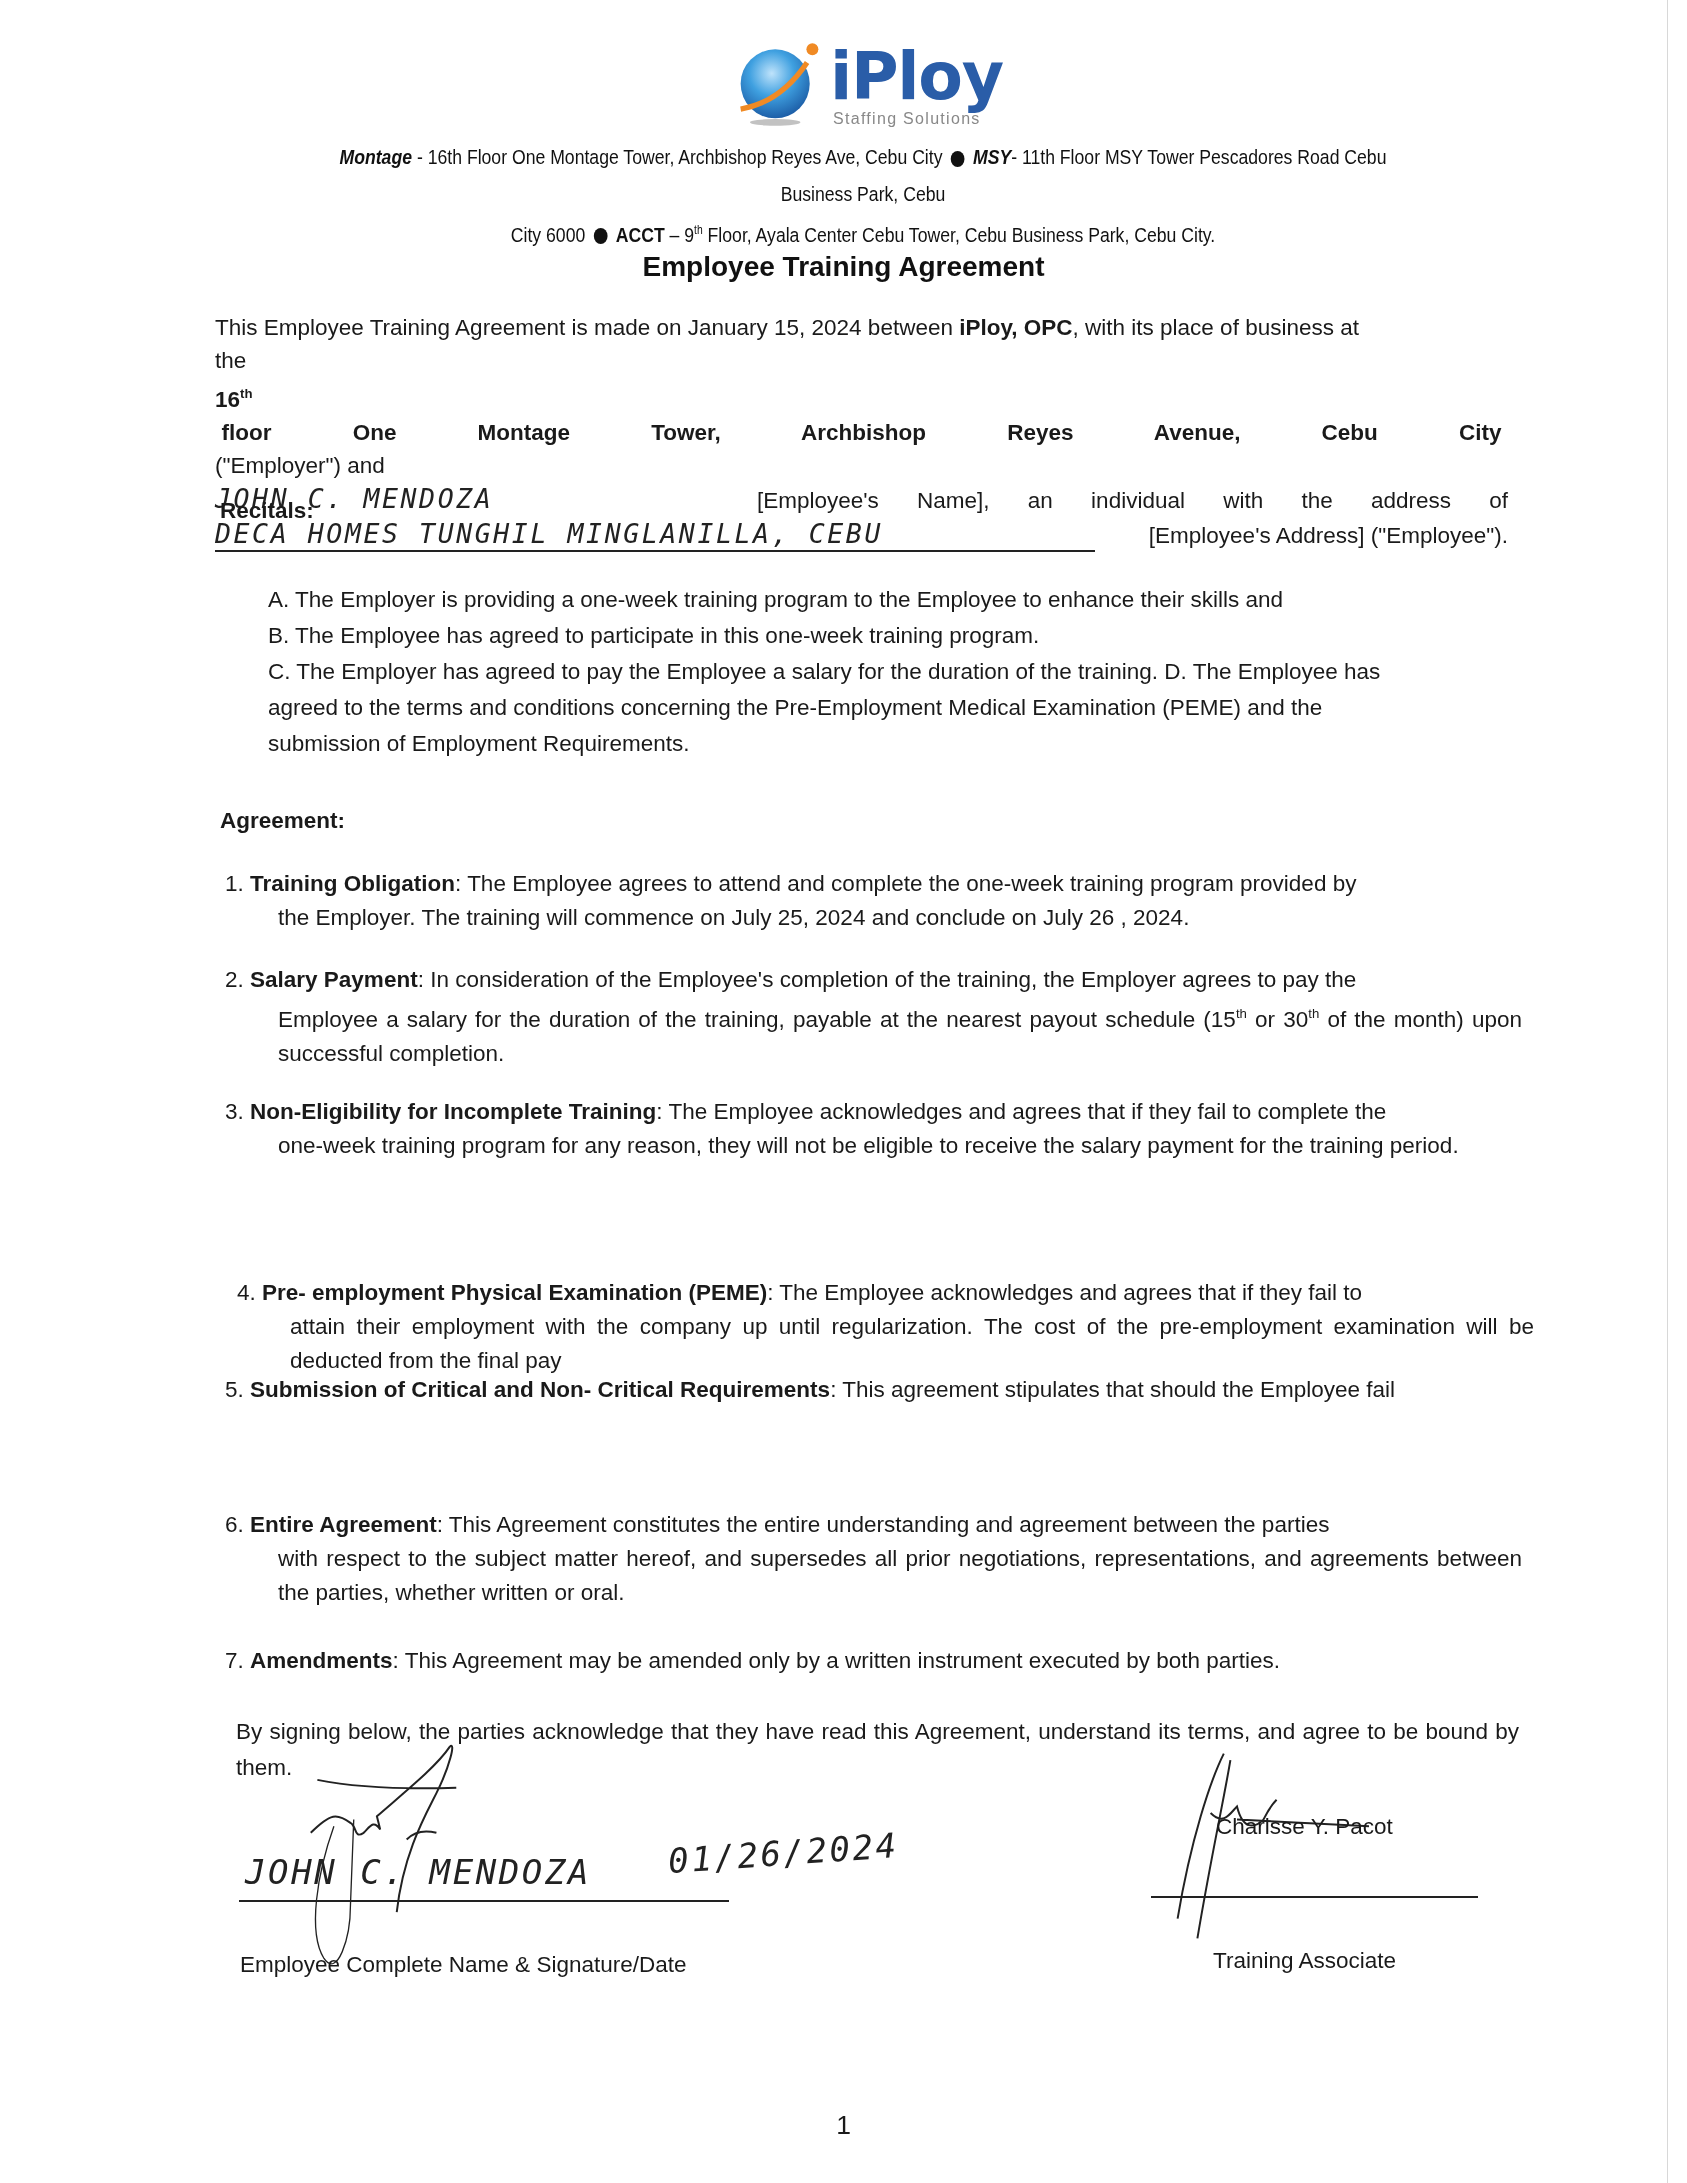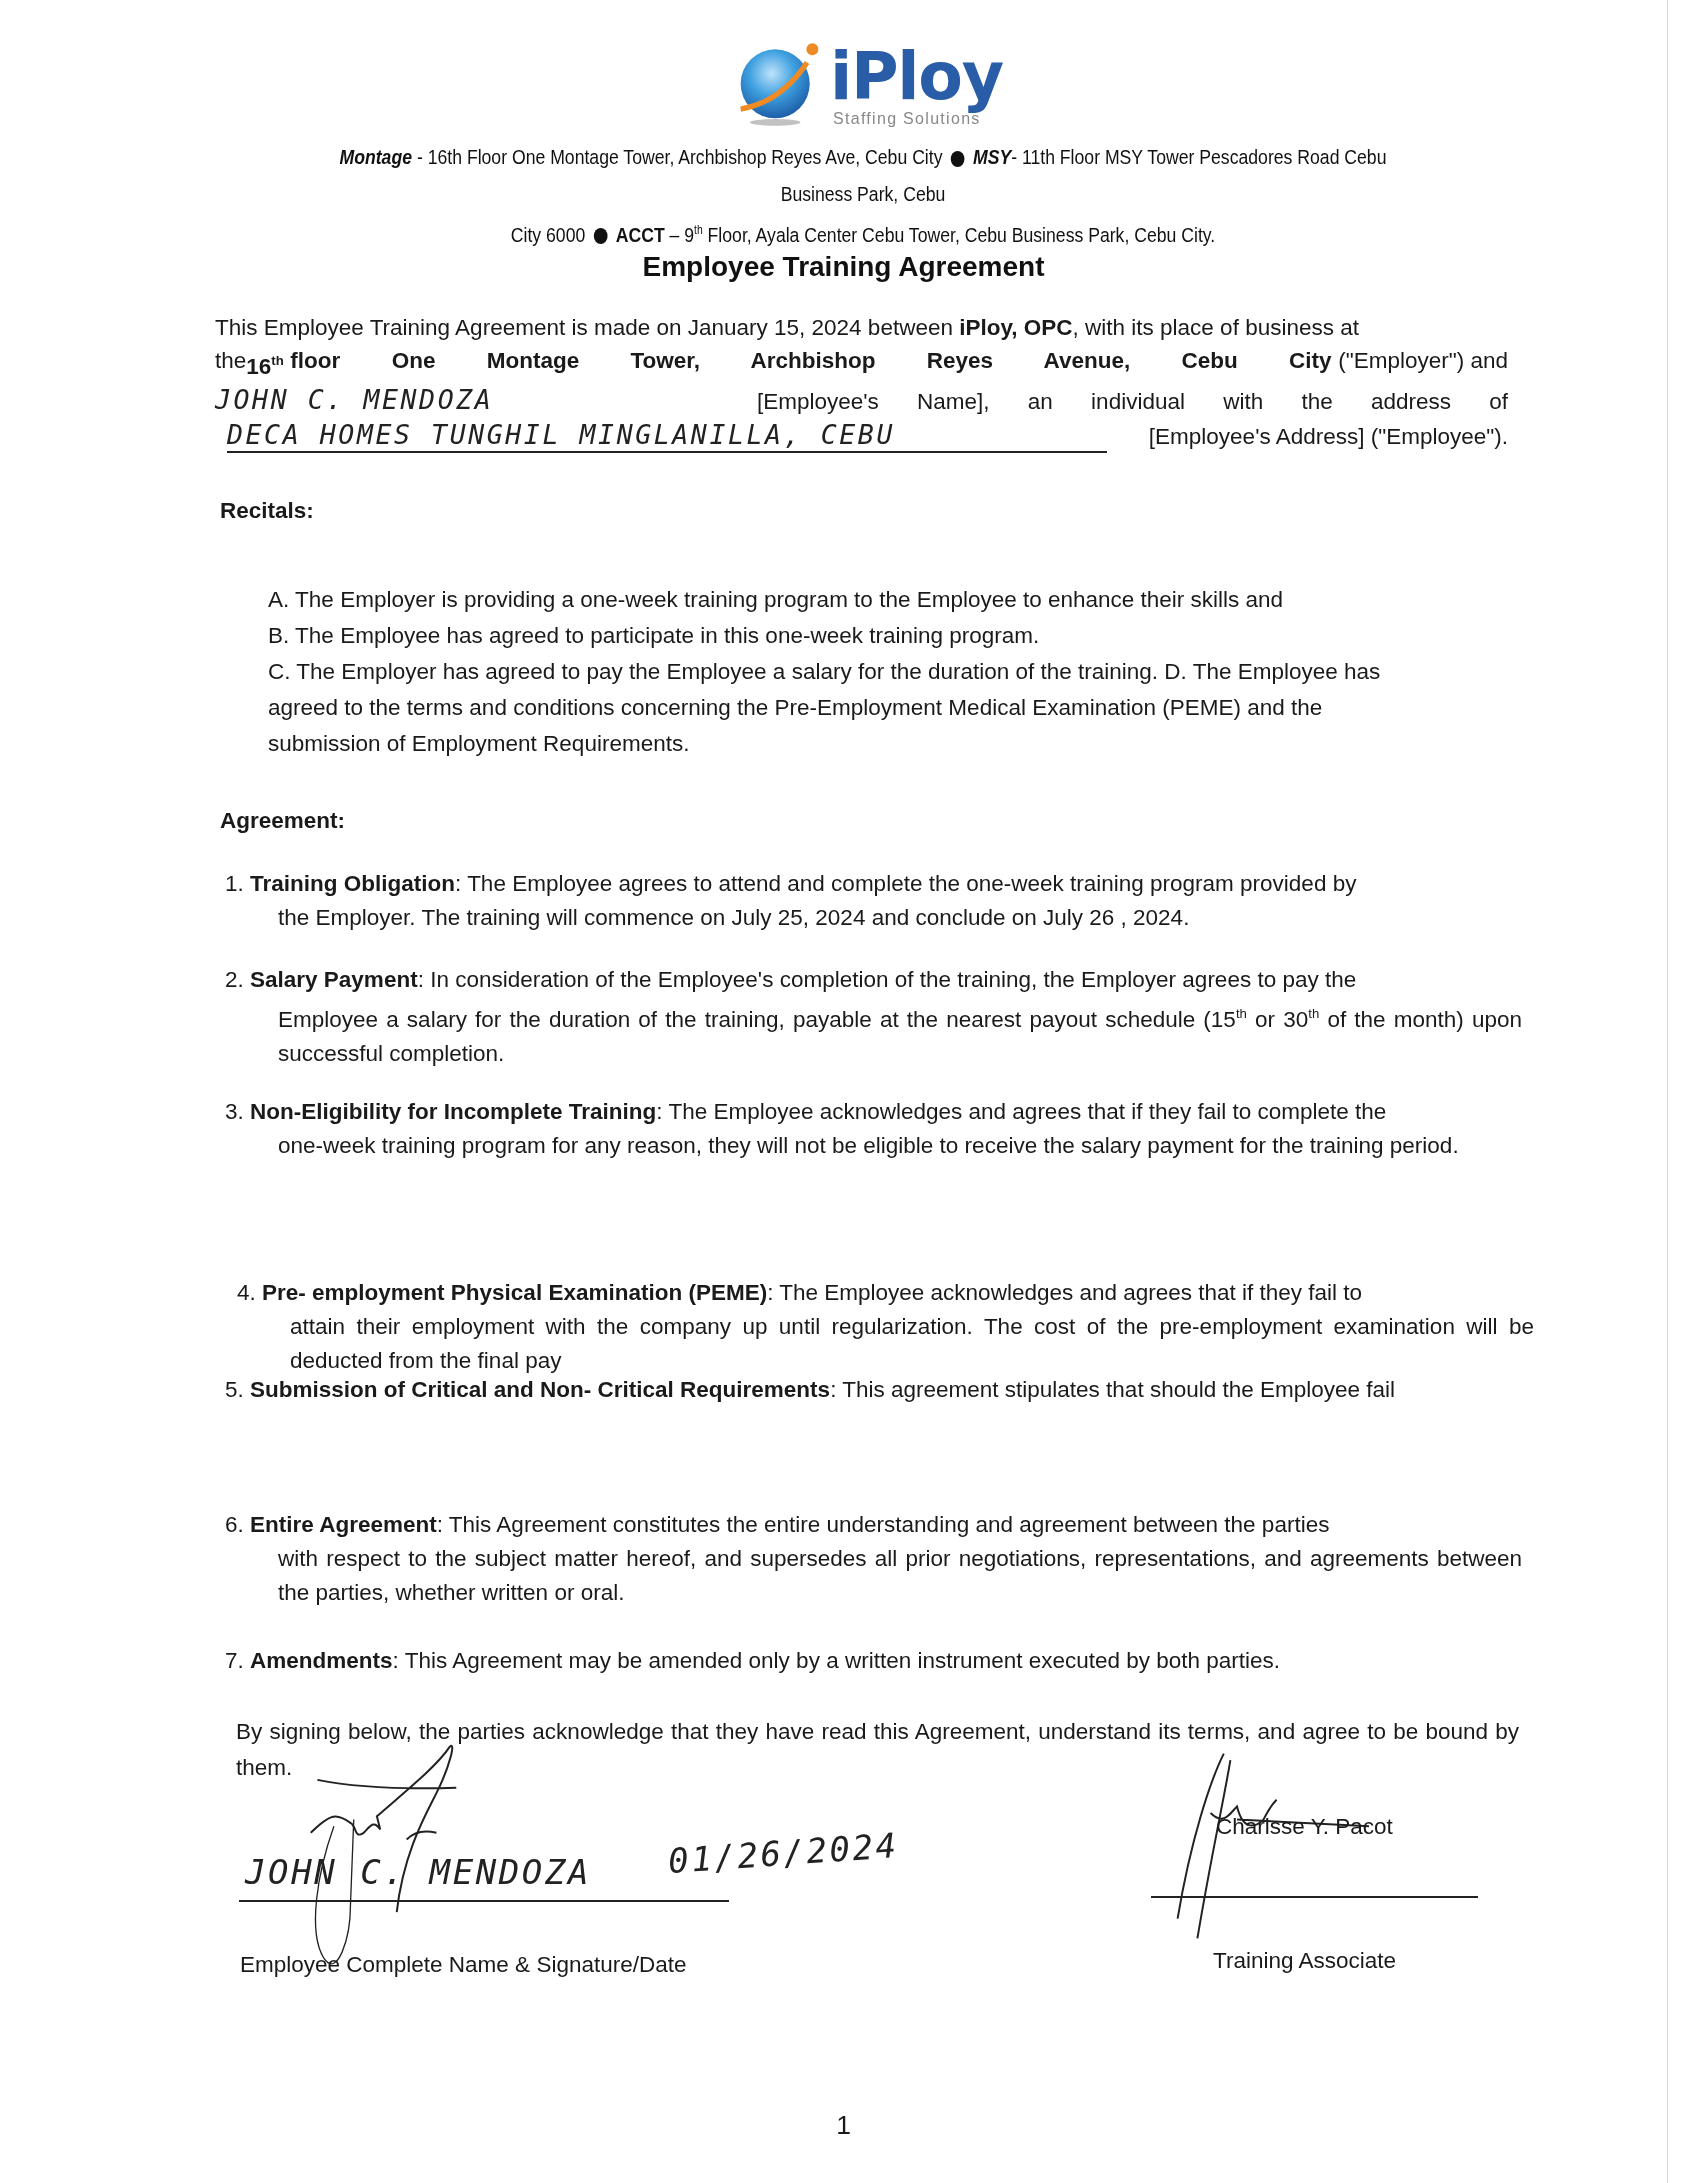--- a/index.html
+++ b/index.html
@@ -60,31 +60,31 @@
       <b style="font-style:normal;">ACCT</b><span> – 9</span><sup style="font-size:12px;">th</sup><span> Floor, Ayala Center Cebu Tower, Cebu Business Park, Cebu City.</span>
     </div>
   </div>
 
   <div class="title">Employee Training Agreement</div>
 
   <div class="para body-text" style="top:311px;">
     <div>
       <span>This Employee Training Agreement is made on January 15, 2024 between </span><b>iPloy, OPC</b><span>, with its place of business at</span>
     </div>
-    <div style="display:flex; justify-content:flex-start;">
+    <div style="display:flex; justify-content:flex-start;flex-direction:column;">
       <span>the </span>
       <b><span>16</span><sup style="font-size:13.2px;">th</sup></b>
       <b style="flex:1; text-align:justify; text-align-last:justify; padding:0 6.6px;"> floor One Montage Tower, Archbishop Reyes Avenue, Cebu City</b>
       <span> ("Employer") and</span>
     </div>
     <div style="display:flex; align-items:flex-end;">
       <span class="hand uline" style="width:410px; border-color:transparent;">JOHN C. MENDOZA</span>
       <span style="flex:1; text-align:justify; text-align-last:justify; padding-left:132px;">[Employee's Name], an individual with the address of</span>
     </div>
-    <div style="display:flex; align-items:flex-end;margin-left:12px;">
+    <div style="display:flex; align-items:flex-end;">
       <span class="hand uline" style="width:880px;">DECA HOMES TUNGHIL MINGLANILLA, CEBU</span>
       <span style="flex:1; text-align:right;">[Employee's Address] ("Employee").</span>
     </div>
   </div>
 
   <div class="section-head body-text" style="top:498px;">Recitals:</div>
 
   <div class="recital body-text" style="top:552px;margin-top:30px;">
     <div>A. The Employer is providing a one-week training program to the Employee to enhance their skills and</div>
     <div>B. The Employee has agreed to participate in this one-week training program.</div>

